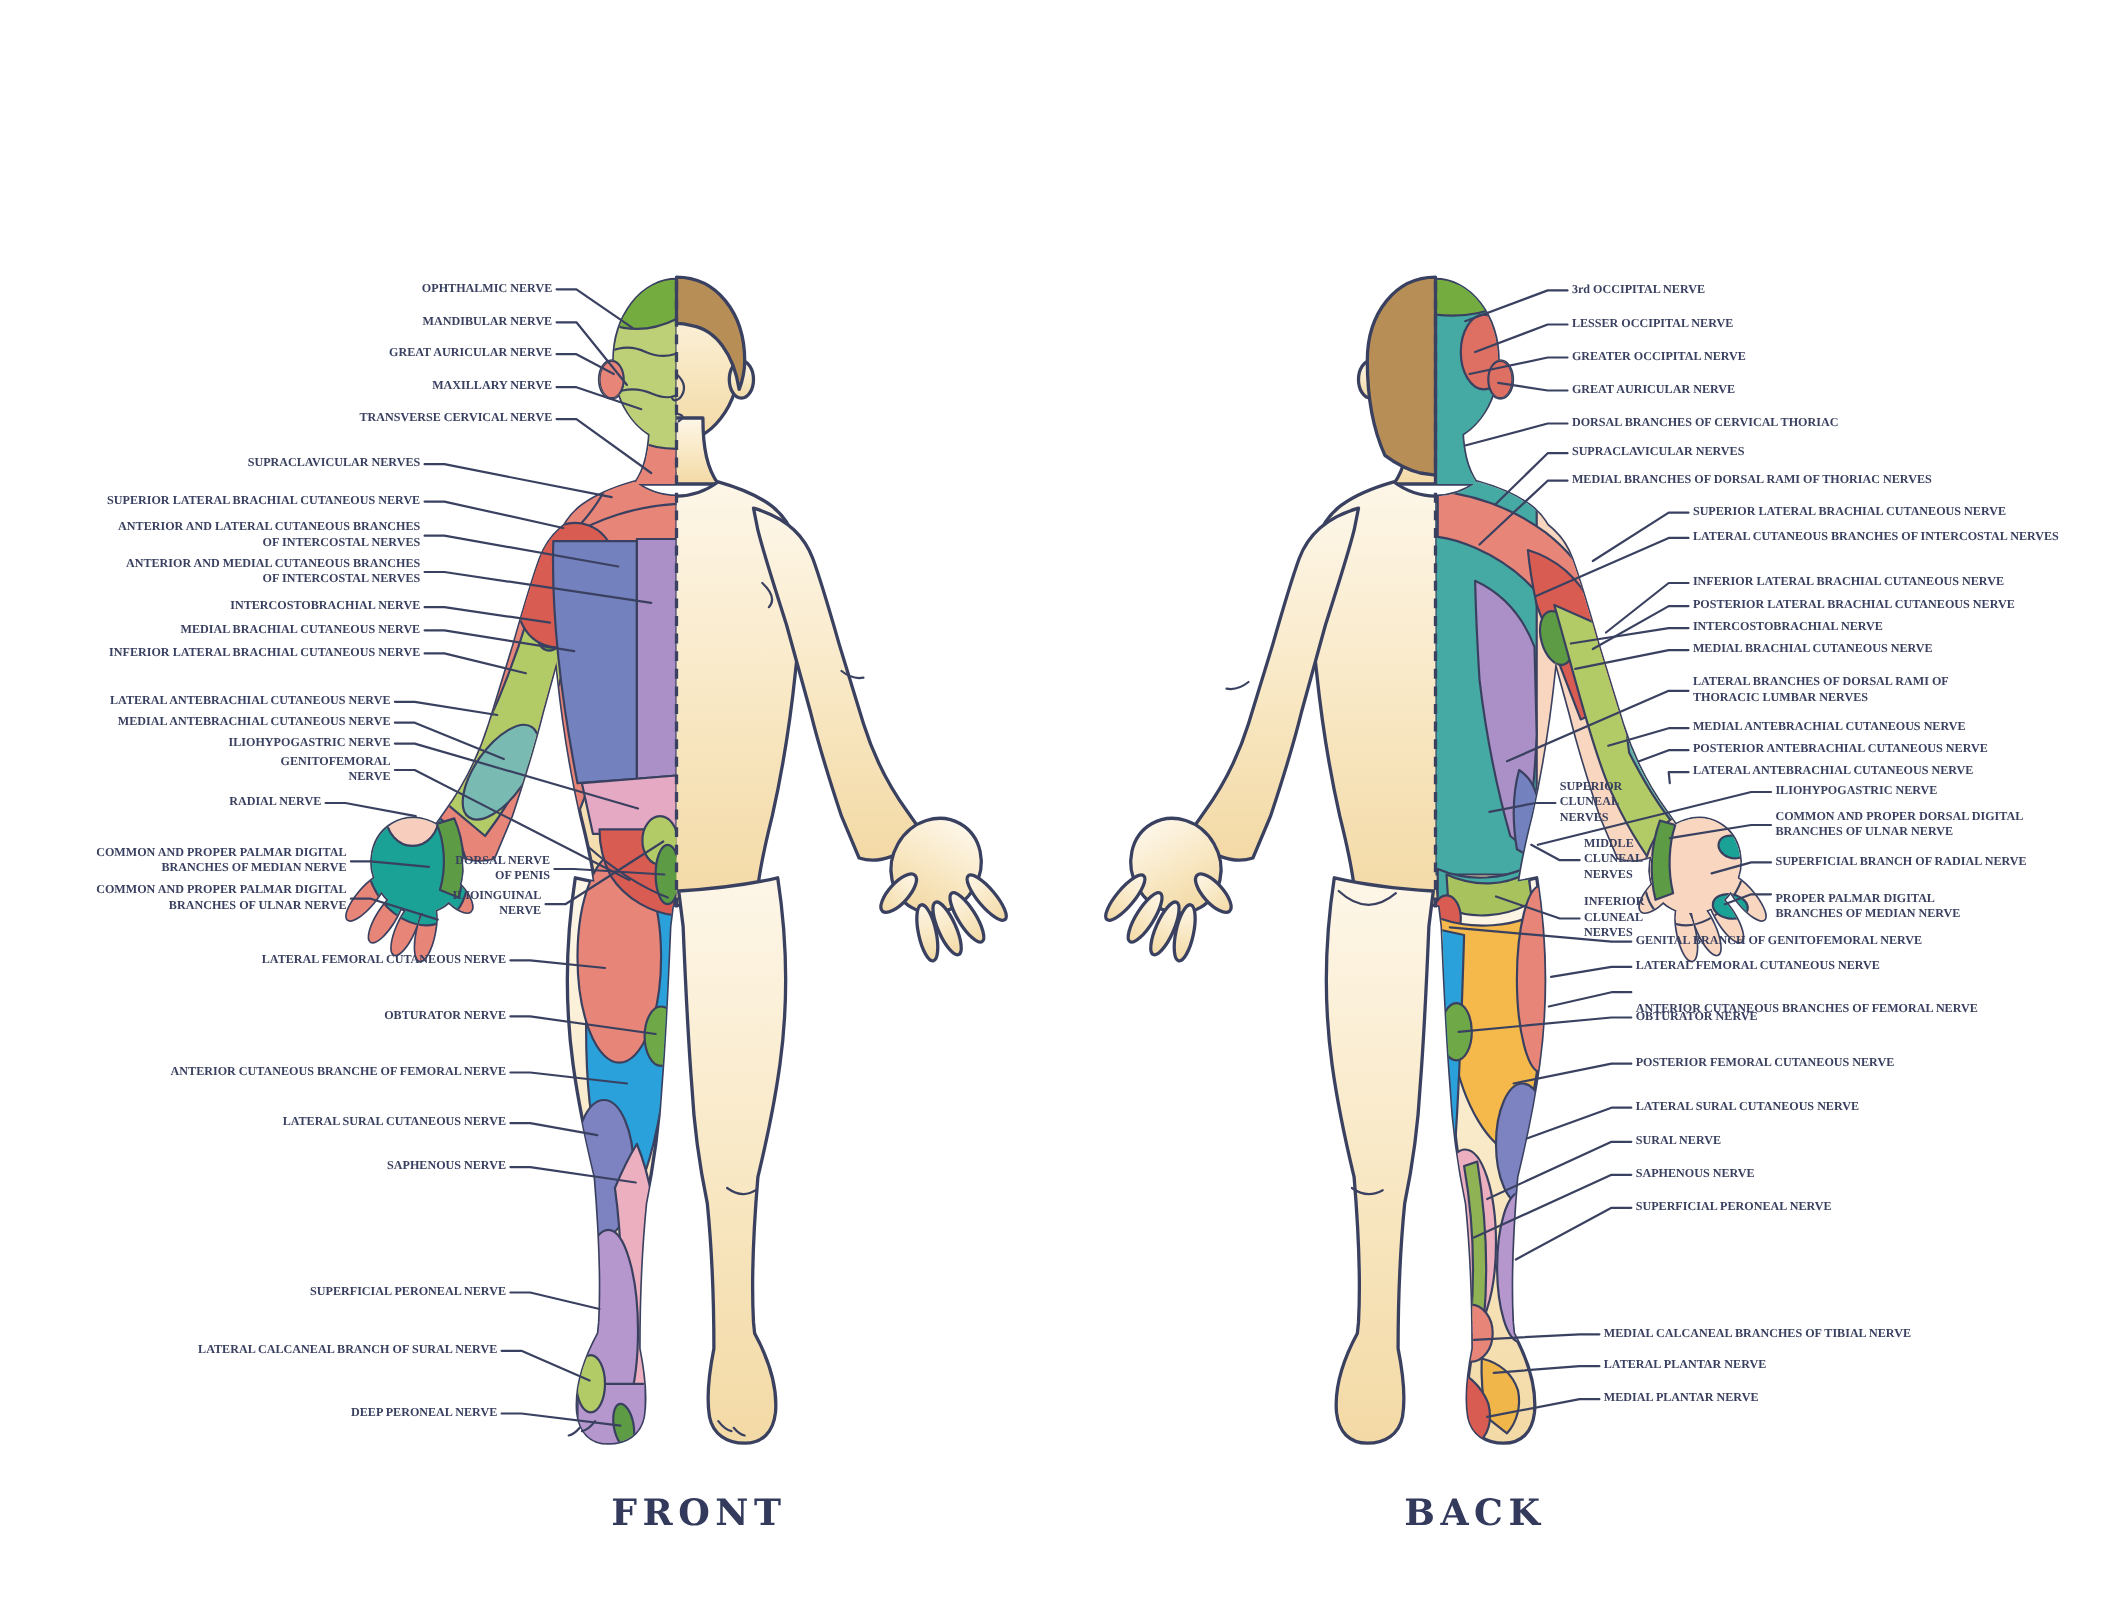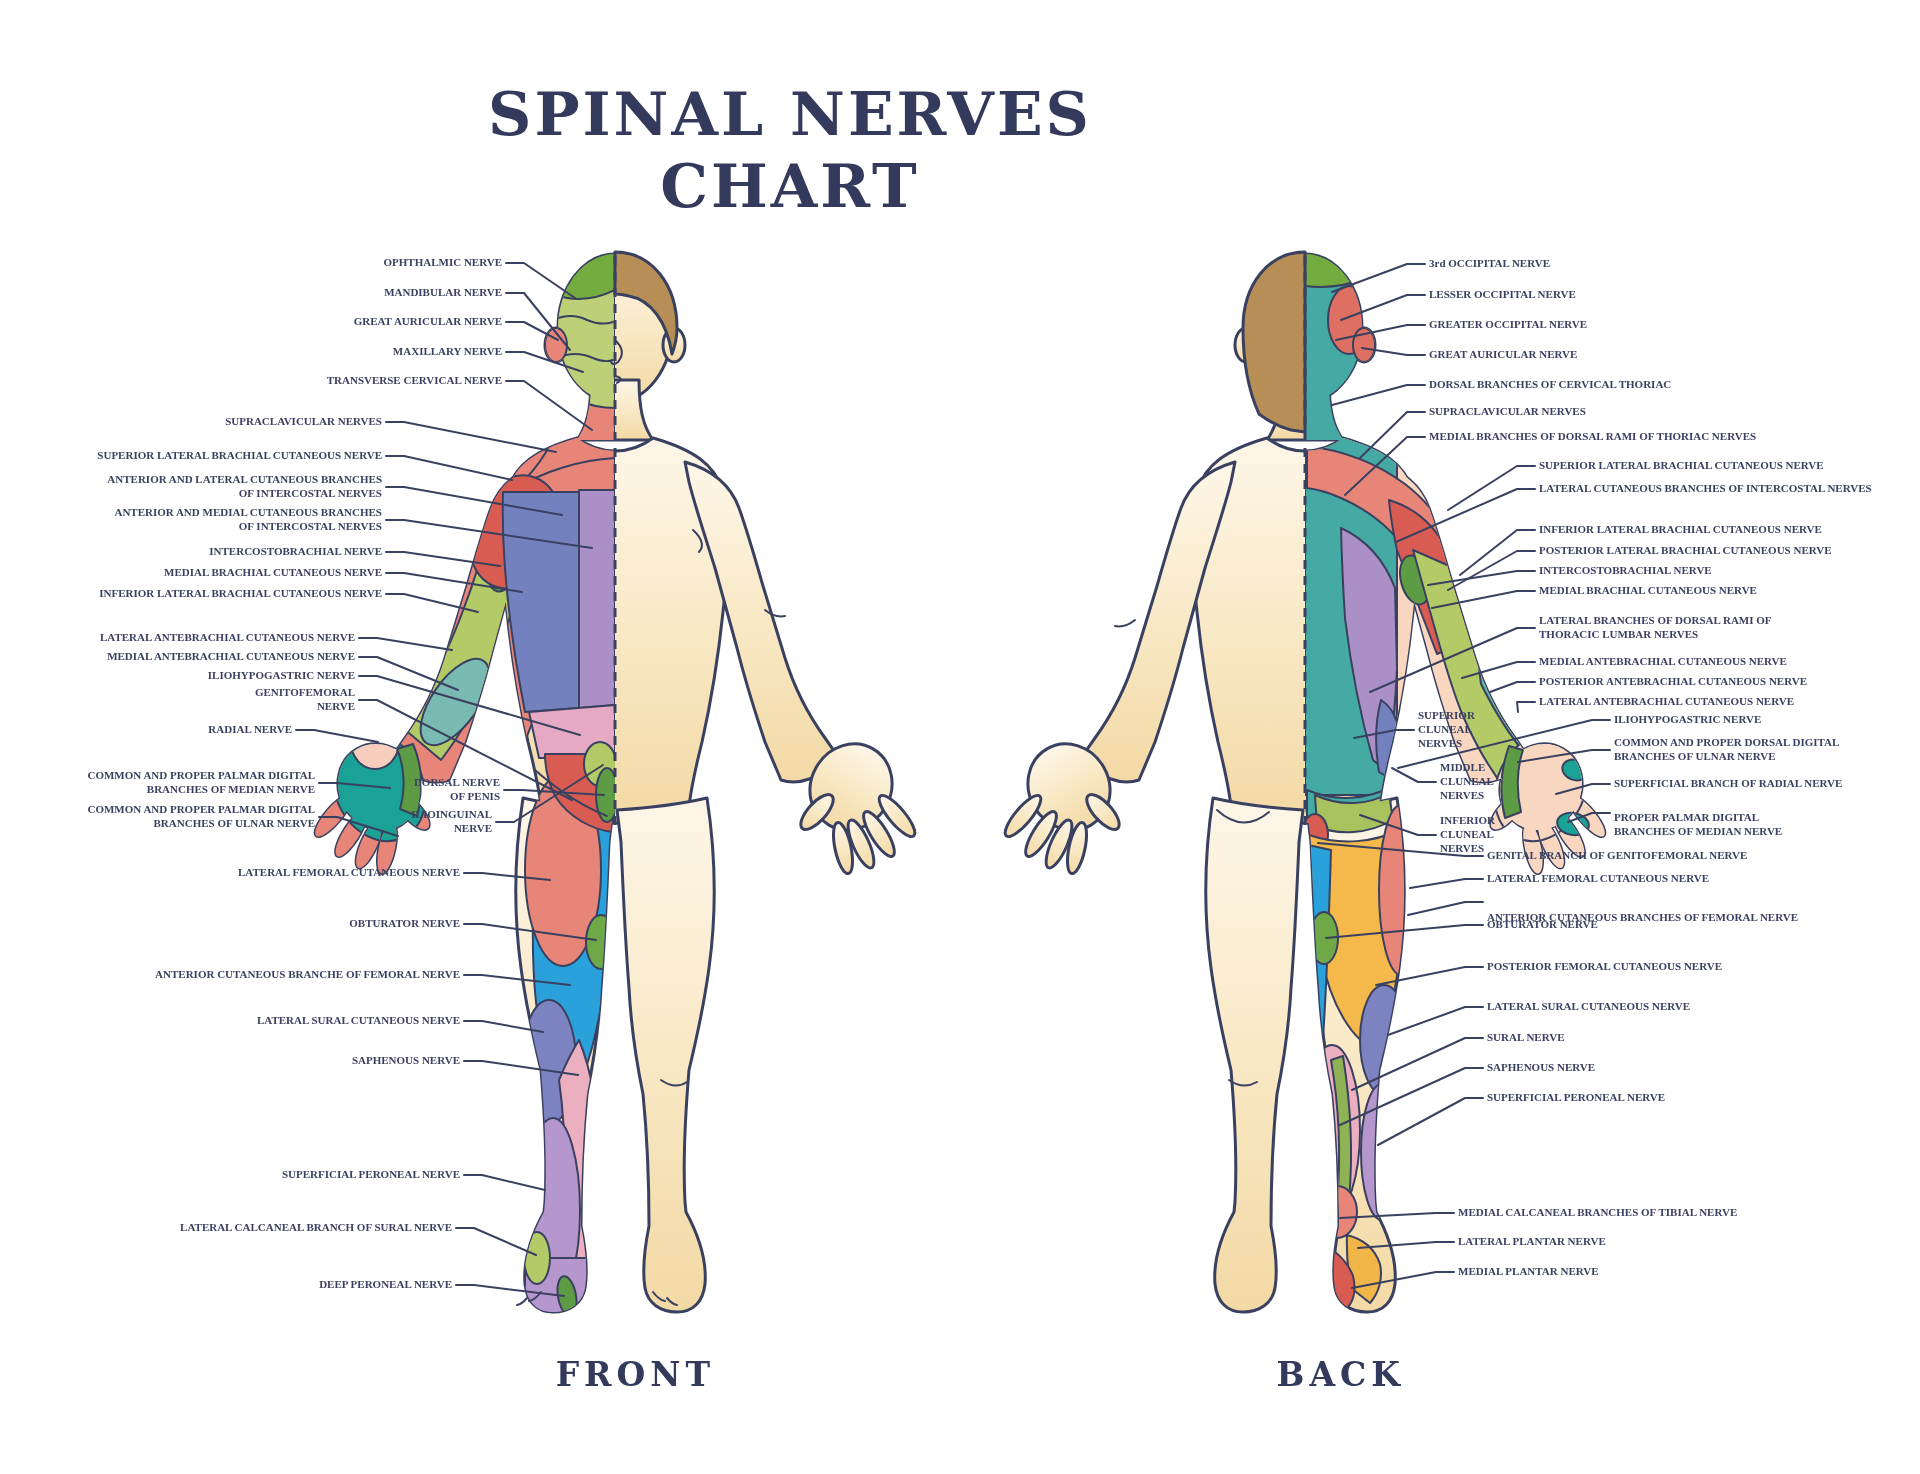--- a/index.html
+++ b/index.html
@@ -23,21 +23,20 @@
   .skin{stroke:var(--ink);stroke-width:3;stroke-linejoin:round}
   .patch{stroke:var(--ink);stroke-width:2;stroke-linejoin:round}
   .ctr{stroke:var(--ink);stroke-width:2;fill:none;stroke-linecap:round}
   .hair{stroke:var(--ink);stroke-width:3;stroke-linejoin:round}
 </style>
 </head>
 <body>
 
 <div class="page">
 
-  <div class="title"><span>SPINAL NERVES</span><br><span>CHART</span></div>
 
   <svg class="figure" id="fig-front" style="left:295px;top:250px" width="640" height="1080" viewBox="0 0 640 1080">
     <defs>
       <linearGradient id="skgF" x1="0" y1="0" x2="0" y2="1">
         <stop offset="0" style="stop-color:var(--skin1)"></stop>
         <stop offset="0.55" style="stop-color:var(--skin2)"></stop>
         <stop offset="1" style="stop-color:var(--skin3)"></stop>
       </linearGradient>
       <clipPath id="clipBodyF">
         <ellipse cx="320" cy="78" rx="57" ry="74"></ellipse>

